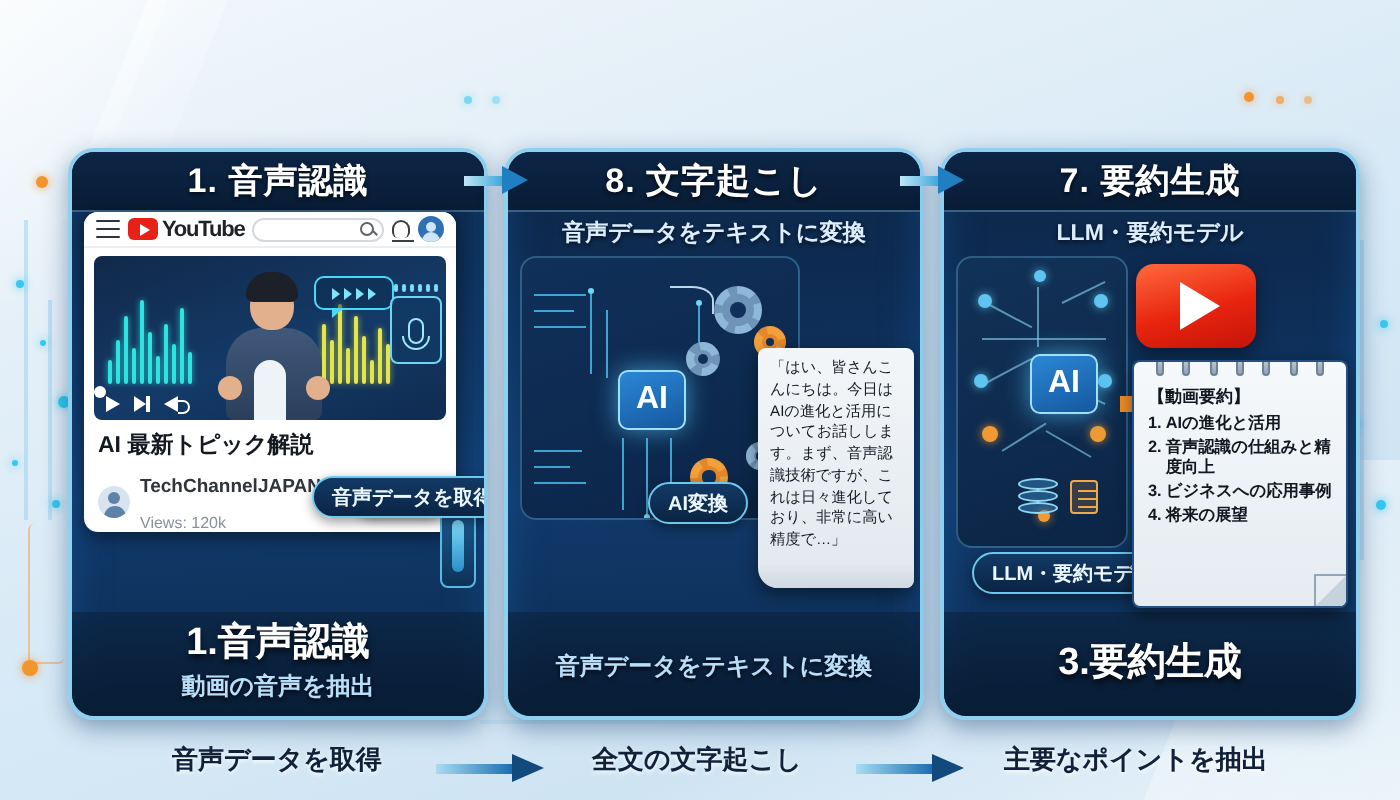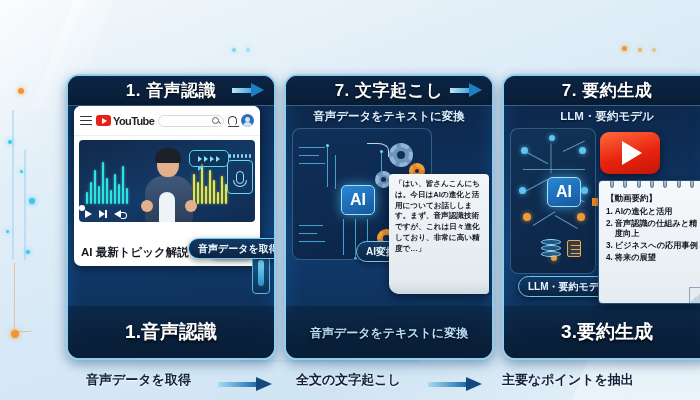--- a/index.html
+++ b/index.html
@@ -53,21 +53,20 @@
   }
 
   
   .panel {
     position:absolute; top:74px; width:210px; height:286px;
     border-radius:13px;
     background:linear-gradient(178deg,#0e2747 0%,#0d2b52 22%,#113a6b 60%,#0c2b50 100%);
     border:2px solid #8fd0ef;
     box-shadow:0 4px 12px rgba(20,60,110,.45), inset 0 0 20px rgba(30,110,190,.35);
     overflow:hidden;
-    margin-left:32px;
   }
   #panel1 { left:34px; }
   #panel2 { left:252px; }
   #panel3 { left:470px; }
 
   .panel-header {
     position:absolute; left:0; top:0; width:100%; height:30px;
     background:linear-gradient(180deg,#0b2341 0%,#0a2murky 0%,#0a2140 100%);
     background:linear-gradient(180deg,#0c2546,#091c35);
     display:flex; align-items:center; justify-content:center;
@@ -95,21 +94,21 @@
     text-shadow:0 1px 2px rgba(0,0,0,.8);
   }
 
   
   .yt-card {
     position:absolute; left:6px; top:30px; width:186px; height:160px;
     background:#ffffff; border-radius:7px; overflow:hidden;
     box-shadow:0 3px 8px rgba(0,0,0,.4);
   }
   .yt-bar {
-    height:30px; display:flex; align-items:center; gap:4px; padding:0 6px;
+    height:18px; display:flex; align-items:center; gap:4px; padding:0 6px;
     border-bottom:1px solid #eceff1; background:#fff;
   }
   .hamburger { width:12px; display:flex; flex-direction:column; gap:2.5px; }
   .hamburger i { display:block; height:1.6px; background:#30343a; border-radius:1px; }
   .yt-mini-logo { display:flex; align-items:center; gap:2px; }
   .yt-play-box {
     width:15px; height:11px; background:#e62117; border-radius:3px;
     display:flex; align-items:center; justify-content:center;
   }
   .yt-play-box::after {
@@ -201,21 +200,21 @@
     position:absolute; left:52%; top:-2px; width:6px; height:6px; border-radius:50%; background:#fff;
   }
   .prog-controls { display:flex; align-items:center; gap:7px; padding:3px 6px 4px; }
   .ctrl-play { width:0;height:0;border-left:7px solid #fff;border-top:4.5px solid transparent;border-bottom:4.5px solid transparent; }
   .ctrl-next { display:flex; align-items:center; gap:0px; }
   .ctrl-next::before { content:""; width:0;height:0;border-left:6px solid #fff;border-top:4px solid transparent;border-bottom:4px solid transparent; }
   .ctrl-next::after { content:""; width:2px; height:8px; background:#fff; }
   .ctrl-vol { width:0;height:0;border-right:7px solid #fff;border-top:4.5px solid transparent;border-bottom:4.5px solid transparent; position:relative; }
   .ctrl-vol::after { content:""; position:absolute; left:7px; top:-2px; width:5px; height:4.5px; border:1.4px solid #fff; border-left:none; border-radius:0 6px 6px 0; }
   .vid-title {
-    padding:23px 7px 0; font-size:11.5px; font-weight:bold; color:#141820;
+    padding:5px 7px 0; font-size:11.5px; font-weight:bold; color:#141820;
     white-space:nowrap; overflow:hidden;
   }
   .vid-meta { display:flex; align-items:center; gap:5px; padding:3px 7px 0; }
   .ch-avatar {
     width:16px; height:16px; border-radius:50%; background:#d7e3ef; position:relative; overflow:hidden; flex:none;
   }
   .ch-avatar::before { content:""; position:absolute; left:5px; top:3px; width:6px; height:6px; border-radius:50%; background:#5f82a8; }
   .ch-avatar::after { content:""; position:absolute; left:2.5px; top:10px; width:11px; height:7px; border-radius:6px 6px 0 0; background:#5f82a8; }
   .ch-text { line-height:1.15; }
   .ch-name { font-size:9.5px; color:#30353c; font-weight:600; }
@@ -279,26 +278,26 @@
   .orange-arrow {
     position:absolute; width:0; height:0;
     border-left:13px solid #f08f26;
     border-top:9px solid transparent; border-bottom:9px solid transparent;
     filter:drop-shadow(0 1px 2px rgba(0,0,0,.4));
   }
   .orange-arrow-tail {
     position:absolute; height:8px; background:#f08f26;
   }
   .transcript {
-    position:absolute; right:3px; top:98px; width:100px; height:120px;
+    position:absolute; right:3px; top:98px; width:78px; height:120px;
     background:linear-gradient(180deg,#f3f6f8,#e2e8ee);
     border-radius:4px 4px 4px 10px;
     box-shadow:0 3px 8px rgba(0,0,0,.45);
     padding:5px 5px 8px 6px;
-    font-size:7.6px; line-height:1.42; color:#161b22; font-weight:700;
+    font-size:7.6px; line-height:1.42; color:#161b22; font-weight:400;
     overflow:hidden; z-index:6;
   }
   .transcript::after {
     content:""; position:absolute; left:0; bottom:0; width:100%; height:12px;
     background:linear-gradient(180deg,rgba(226,232,238,0),#cfd8e0);
     border-radius:0 0 4px 10px;
   }
 
   
   .p3-visual {
@@ -550,25 +549,26 @@
         <span class="tri"></span>
         <span>Play</span>
       </div>
     </div>
 
     <div class="side-module"></div>
     <div class="badge-chip" id="badge-voice">音声データを取得</div>
 
     <div class="panel-footer">
       <div class="footer-title">1.音声認識</div>
+      <div class="footer-sub">動画の音声を抽出</div>
     </div>
   </div>
 
   <div class="panel" id="panel2">
-    <div class="panel-header">7. 文字起こし</div>
+    <div class="panel-header">8. 文字起こし</div>
     <div class="panel-sub">音声データをテキストに変換</div>
 
     <div class="p2-visual">
       <span class="pcb-line" style="left:6px;top:18px;width:26px;height:1.4px;"></span>
       <span class="pcb-line" style="left:6px;top:26px;width:20px;height:1.4px;"></span>
       <span class="pcb-line" style="left:6px;top:34px;width:26px;height:1.4px;"></span>
       <span class="pcb-line" style="left:6px;top:96px;width:24px;height:1.4px;"></span>
       <span class="pcb-line" style="left:6px;top:104px;width:18px;height:1.4px;"></span>
       <span class="pcb-line" style="left:6px;top:112px;width:26px;height:1.4px;"></span>
       <span class="pcb-line" style="left:34px;top:18px;width:1.4px;height:40px;"></span>

